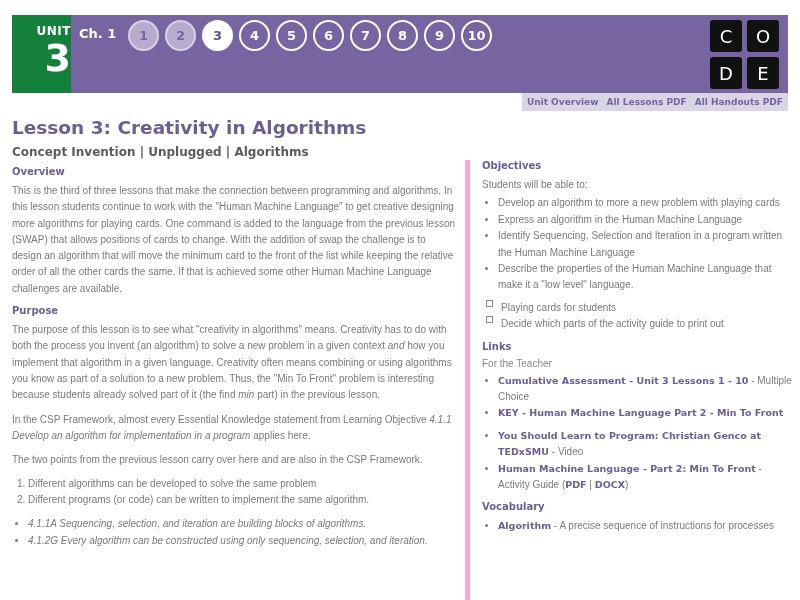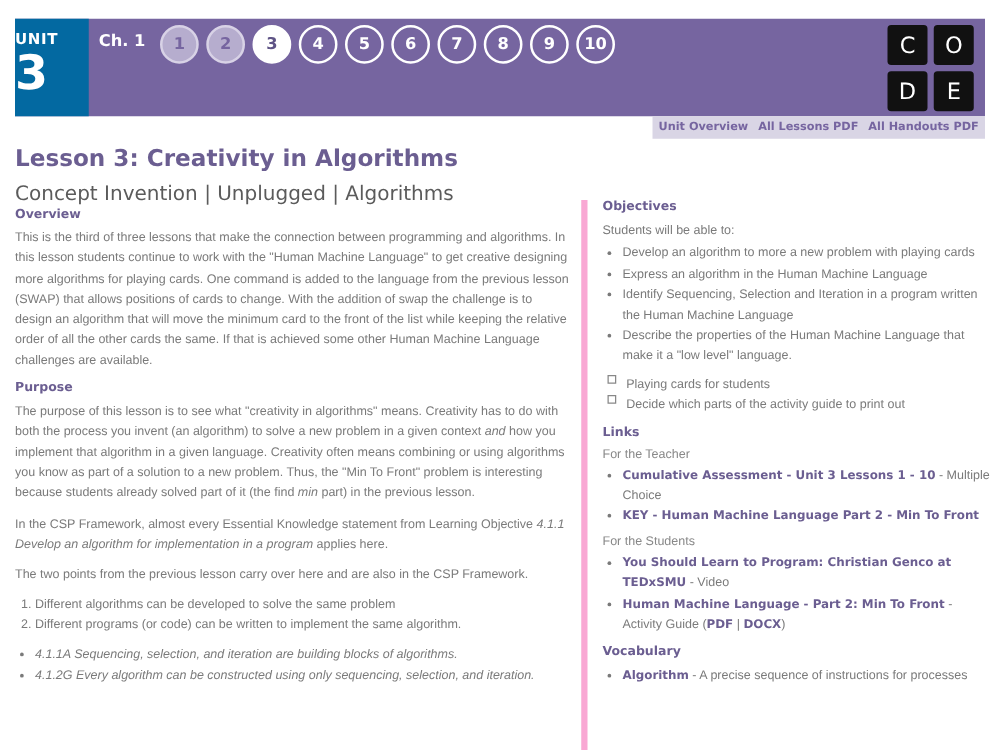--- a/index.html
+++ b/index.html
@@ -1,35 +1,35 @@
 <!DOCTYPE html>
 <html><head>
 <meta charset="utf-8">
 <style>
   * { box-sizing: border-box; margin: 0; padding: 0; }
   html, body { width: 800px; height: 600px; overflow: hidden; background: #ffffff; }
   body { font-family: "Liberation Sans", sans-serif; color: #7a7a7a; position: relative; }
 
   .header { position: absolute; left: 12px; top: 15px; width: 776px; height: 78px; background: #7665a0; }
-  .unit-box { position: absolute; left: 0; top: 0; width: 59px; height: 78px; background: #0369a1; color: #fff; text-align: left; }
+  .unit-box { position: absolute; left: 0; top: 0; width: 59px; height: 78px; background: #15803d; color: #fff; text-align: right; }
   .unit-label { font-family: "DejaVu Sans", sans-serif; font-weight: bold; font-size: 12px; margin-top: 9px; letter-spacing: 0.5px; }
   .unit-num { font-family: "DejaVu Sans", sans-serif; font-weight: bold; font-size: 38px; line-height: 40px; margin-top: 0px; }
   .chapter { position: absolute; left: 67px; top: 11px; color: #fff; font-family: "DejaVu Sans", sans-serif; font-weight: bold; font-size: 13px; }
   .bubbles { position: absolute; left: 116px; top: 5px; display: flex; gap: 6px; }
   .bubble { width: 31px; height: 31px; border-radius: 50%; border: 2px solid #ffffff; color: #fff; font-family: "DejaVu Sans", sans-serif; font-weight: bold; font-size: 13px; display: flex; align-items: center; justify-content: center; cursor: pointer; }
   .bubble.done { background: #b6adce; color: #7665a0; border-color: #d8d2e6; }
   .bubble.current { background: #ffffff; color: #5f5486; }
   .code-logo { position: absolute; right: 6px; top: 5px; width: 72px; height: 70px; display: grid; grid-template-columns: 32px 32px; grid-template-rows: 32px 32px; gap: 5px; }
   .logo-cell { background: #111111; border-radius: 3px; color: #fff; font-family: "DejaVu Sans", sans-serif; font-size: 18px; display: flex; align-items: center; justify-content: center; }
 
   .toplinks { position: absolute; right: 12px; top: 93px; height: 18px; background: #d9d5e5; padding: 2px 5px; display: flex; gap: 8px; }
   .toplinks a { color: #7665a0; font-family: "DejaVu Sans", sans-serif; font-weight: bold; font-size: 9px; text-decoration: none; line-height: 14px; text-align: center; }
 
   .title { position: absolute; left: 12px; top: 117px; font-family: "DejaVu Sans", sans-serif; font-weight: bold; font-size: 18.5px; color: #6b5e91; }
-  .subtitle { position: absolute; left: 12px; top: 145px; font-family: "DejaVu Sans", sans-serif; font-weight: normal; font-size: 16px; color: #5b5b5b; }
+  .subtitle { position: absolute; left: 12px; top: 145px; font-family: "DejaVu Sans", sans-serif; font-weight: bold; font-size: 12px; color: #5b5b5b; }
 
   .left { position: absolute; left: 12px; top: 166px; width: 445px; }
   .right { position: absolute; left: 465px; top: 160px; width: 330px; border-left: 5px solid #f9a8d4; padding-left: 12px; height: 440px; }
 
   h2 { font-family: "DejaVu Sans", sans-serif; font-weight: bold; font-size: 10px; color: #6b5e91; margin: 0 0 6px 0; }
   p { font-size: 10px; line-height: 16.3px; color: #7a7a7a; margin-bottom: 8px; }
   .it { font-style: italic; }
   ol { margin: 0 0 8px 16px; font-size: 10px; line-height: 16px; }
   ul { margin: 0 0 6px 16px; font-size: 10px; line-height: 16.4px; }
   li { color: #7a7a7a; }
@@ -116,21 +116,20 @@
         <span>Decide which parts of the activity guide to print out</span>
       </li>
   </ul>
 
   <h2 style="margin-top:8px">Links</h2>
   <div class="sub-head">For the Teacher</div>
   <ul class="dots">
     <li><a class="link">Cumulative Assessment - Unit 3 Lessons 1 - 10</a><span> - Multiple Choice</span></li>
     <li><a class="link">KEY - Human Machine Language Part 2 - Min To Front</a></li>
   </ul>
-  <div class="sub-head">For the Students</div>
   <ul class="dots">
     <li><a class="link">You Should Learn to Program: Christian Genco at TEDxSMU</a><span> - Video</span></li>
     <li><a class="link">Human Machine Language - Part 2: Min To Front</a><span> - Activity Guide (</span><a class="link">PDF</a><span> | </span><a class="link">DOCX</a><span>)</span></li>
   </ul>
 
   <h2 style="margin-top:8px">Vocabulary</h2>
   <ul class="dots">
     <li><span class="link">Algorithm</span><span> - A precise sequence of instructions for processes</span></li>
   </ul>
 </div>

